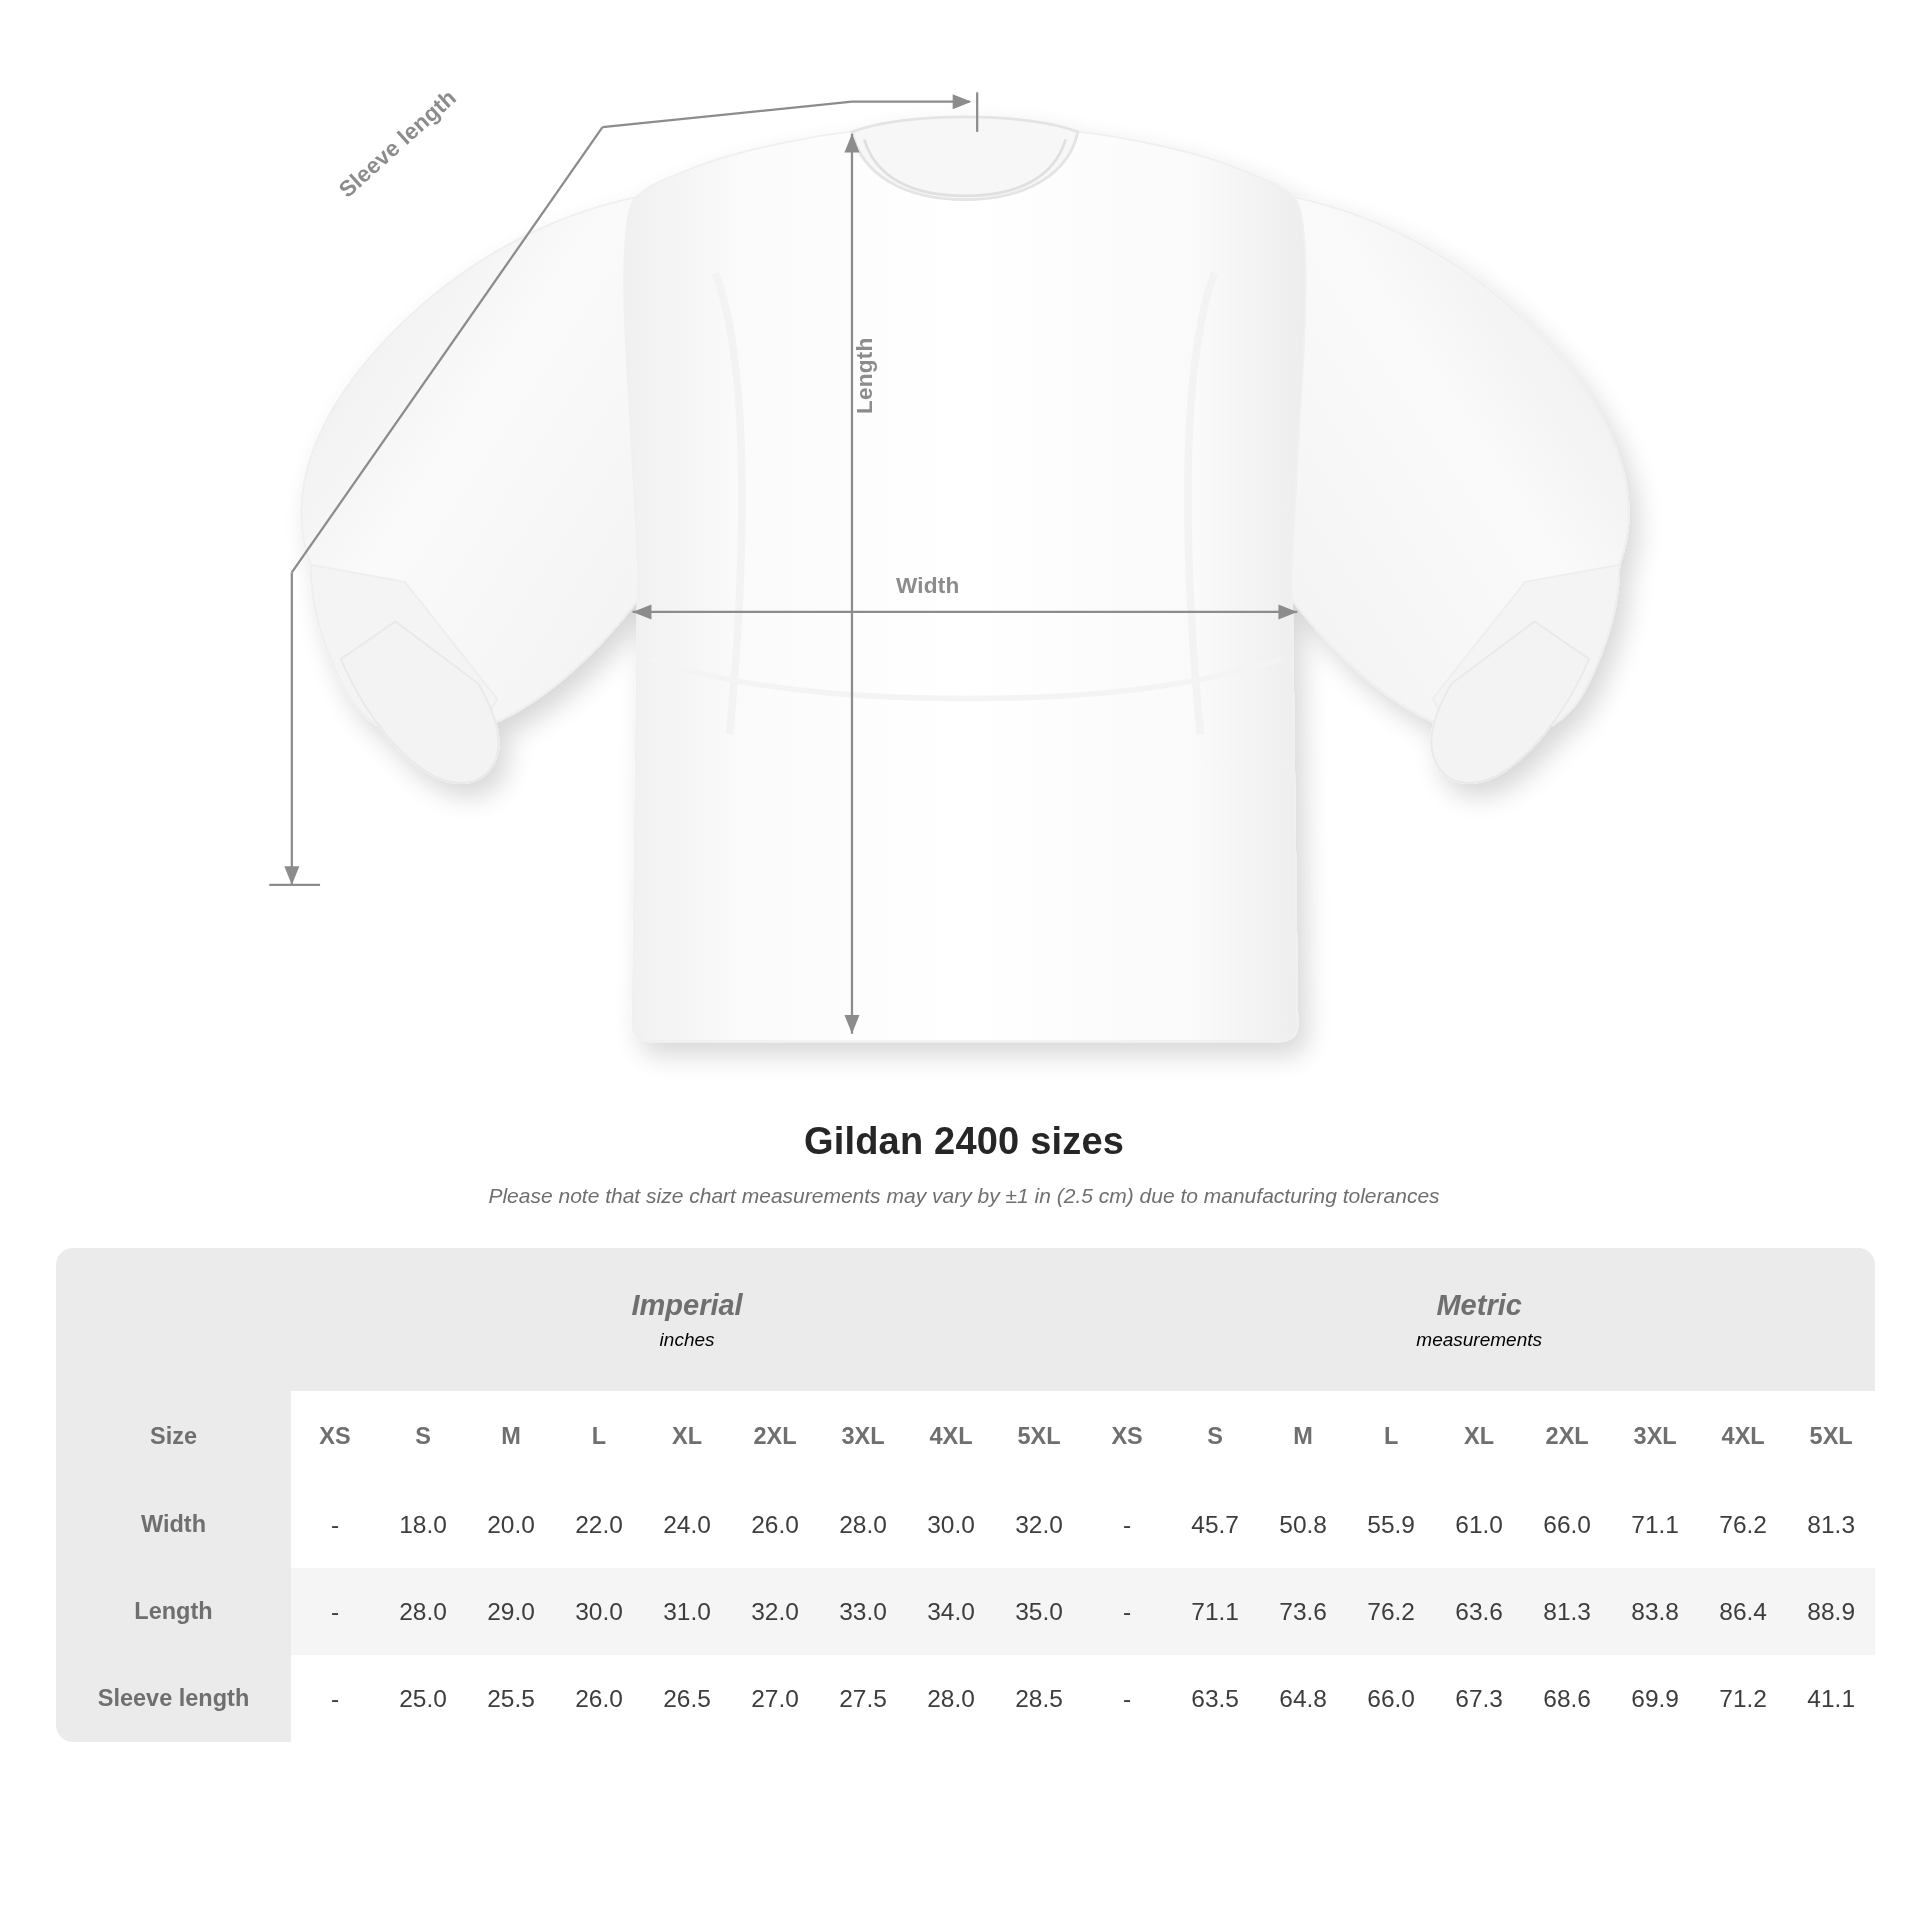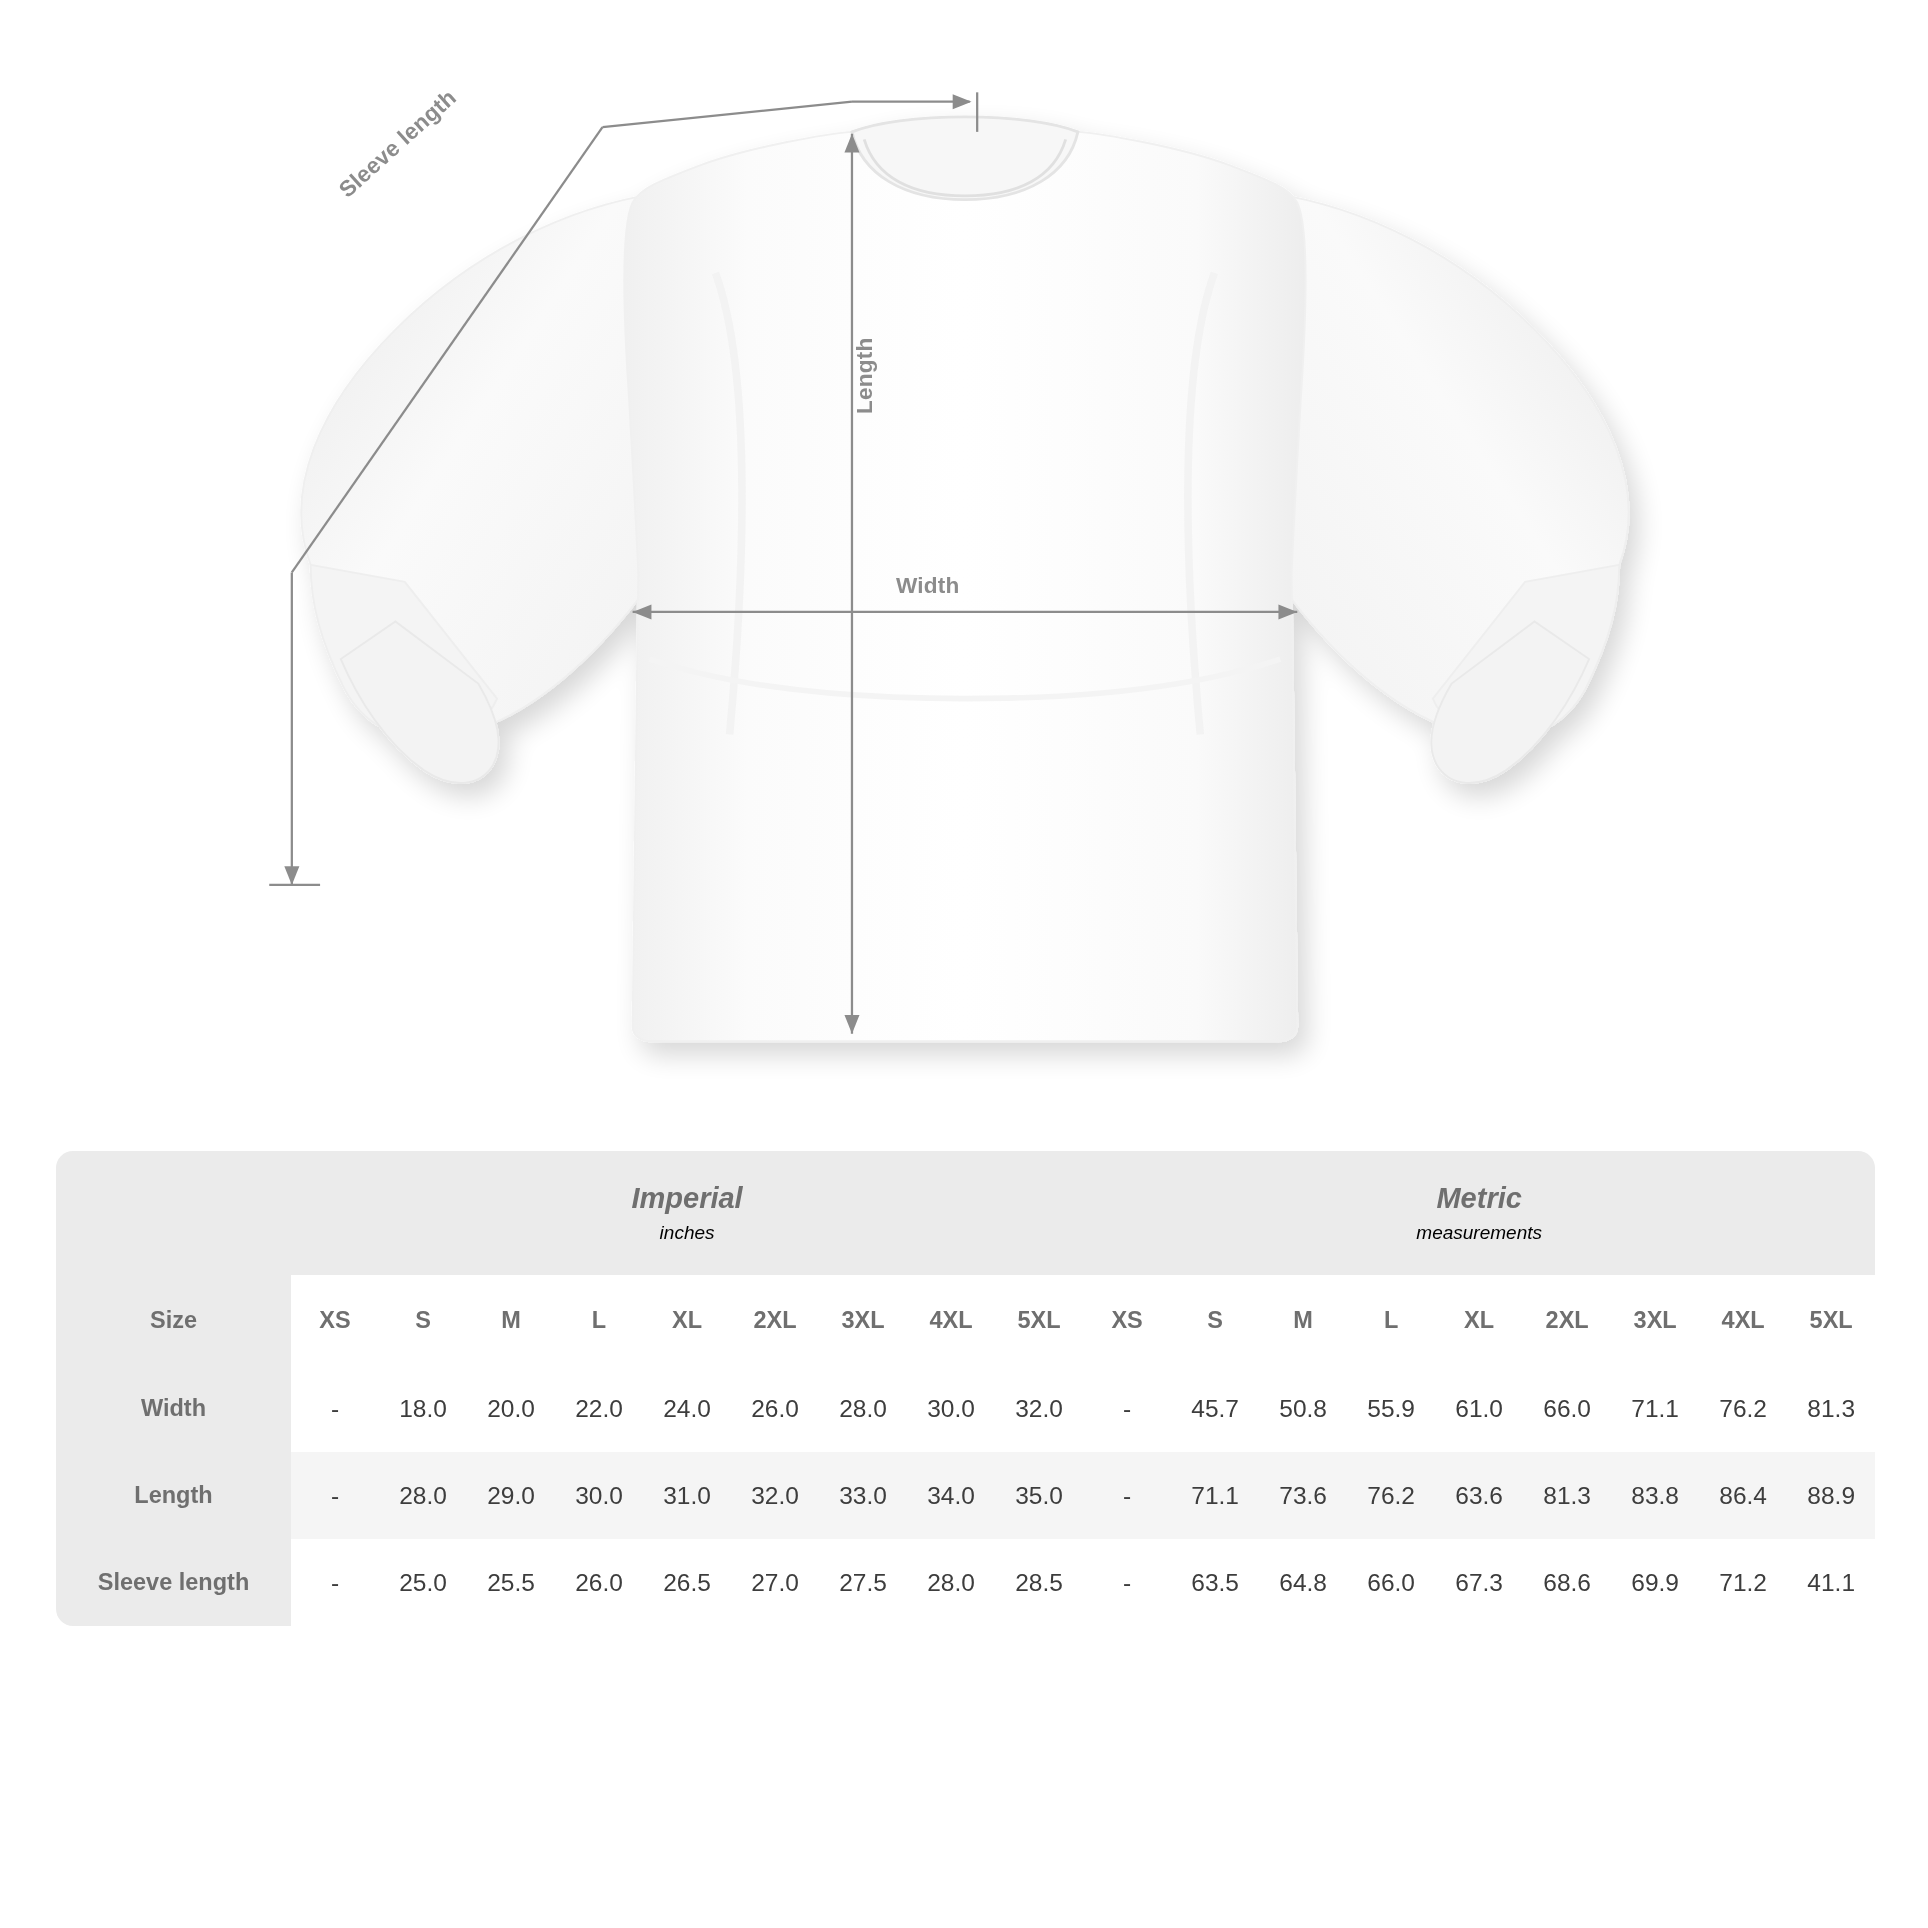--- a/index.html
+++ b/index.html
@@ -83,21 +83,21 @@
     width: 1815px;
     border-collapse: collapse;
     table-layout: fixed;
   }
   table.size-table td, table.size-table th {
     padding: 0;
     border: none;
   }
   .unit-head {
     background: #ebebeb;
-    height: 124px;
+    height: 143px;
     text-align: center;
     vertical-align: middle;
   }
   .unit-head.first { border-top-left-radius: 17px; }
   .unit-head.last  { border-top-right-radius: 17px; }
   .unit-name {
     font-size: 29px;
     font-weight: bold;
     font-style: italic;
     color: #6f6f6f;
@@ -240,20 +240,24 @@
         <polygon points="1378,650 1358,642 1358,658"></polygon>
         <polygon points="310,940 302,920 318,920"></polygon>
       </g>
     </svg>
 
     <div class="dim-label label-sleeve">Sleeve length</div>
     <div class="dim-label label-length">Length</div>
     <div class="dim-label label-width">Width</div>
   </div>
 
+  <div class="title-block">
+    <h1 class="chart-title">Gildan 2400 sizes</h1>
+    <p class="chart-subtitle">Please note that size chart measurements may vary by ±1 in (2.5 cm) due to manufacturing tolerances</p>
+  </div>
 
   <div class="table-wrap">
     <table class="size-table">
       <colgroup>
         <col style="width:235px">
         <col span="18" style="width:88px">
       </colgroup>
       <tbody>
         <tr>
           <td class="unit-head first"></td>

